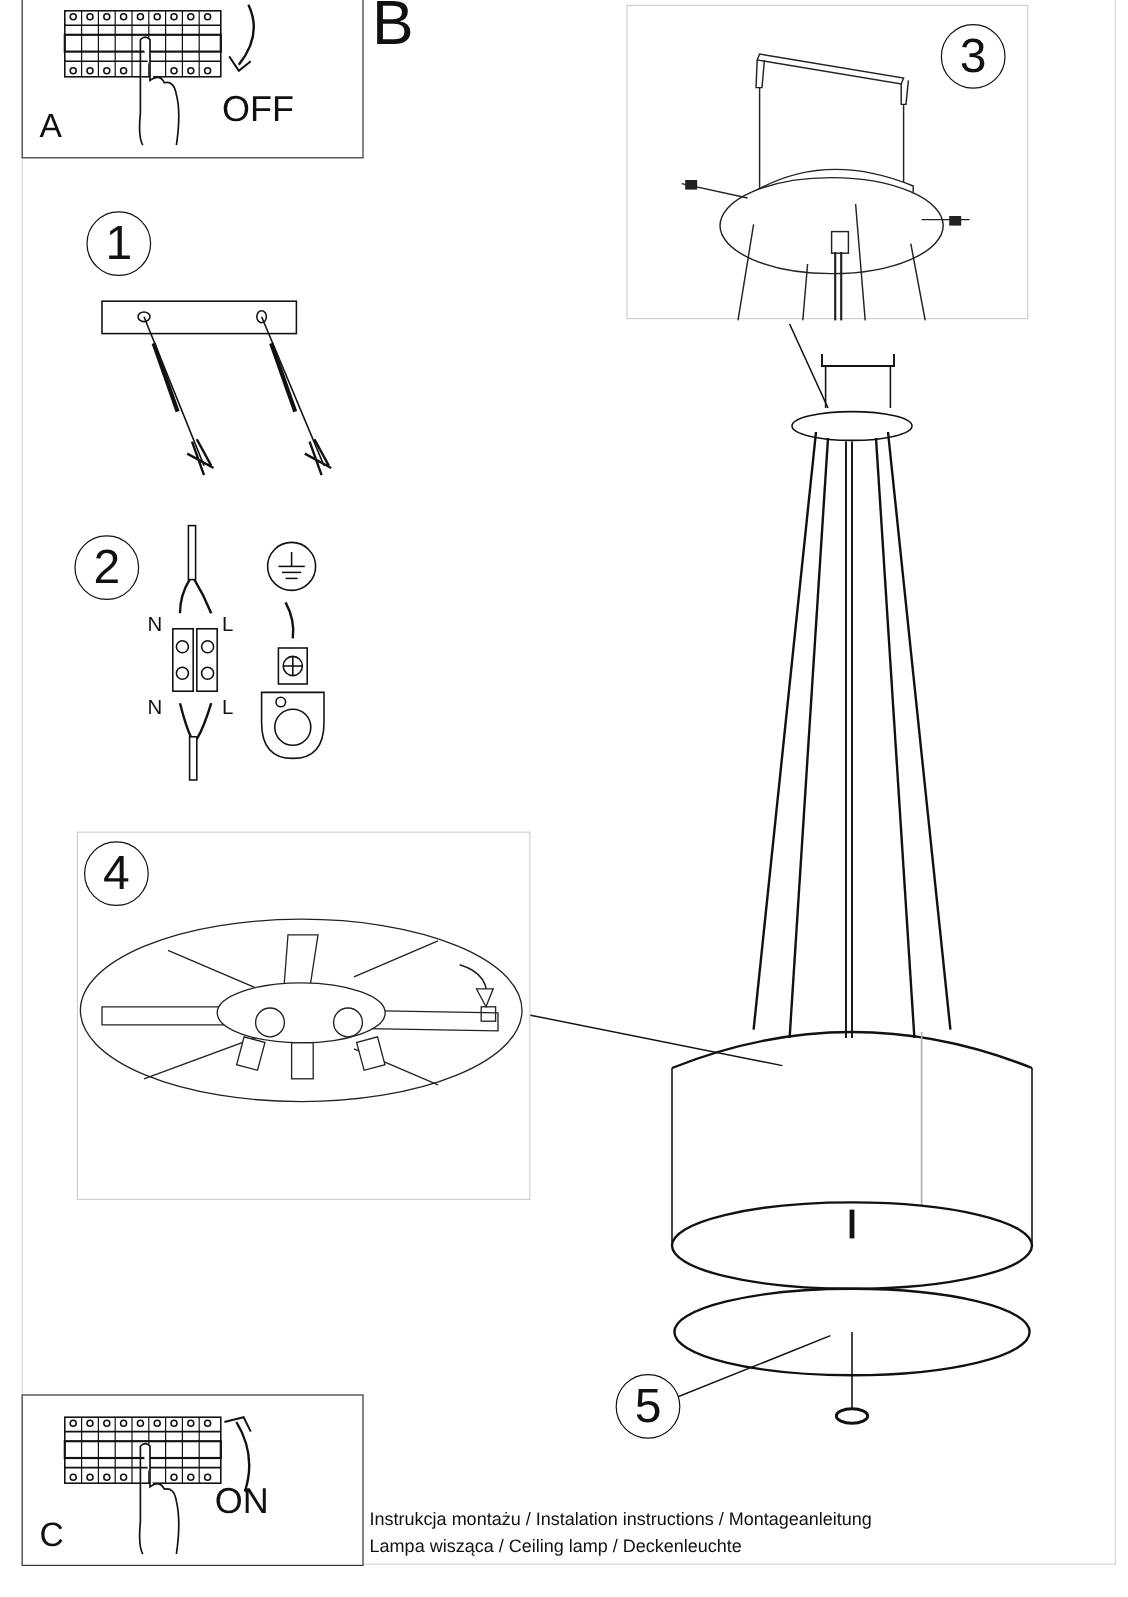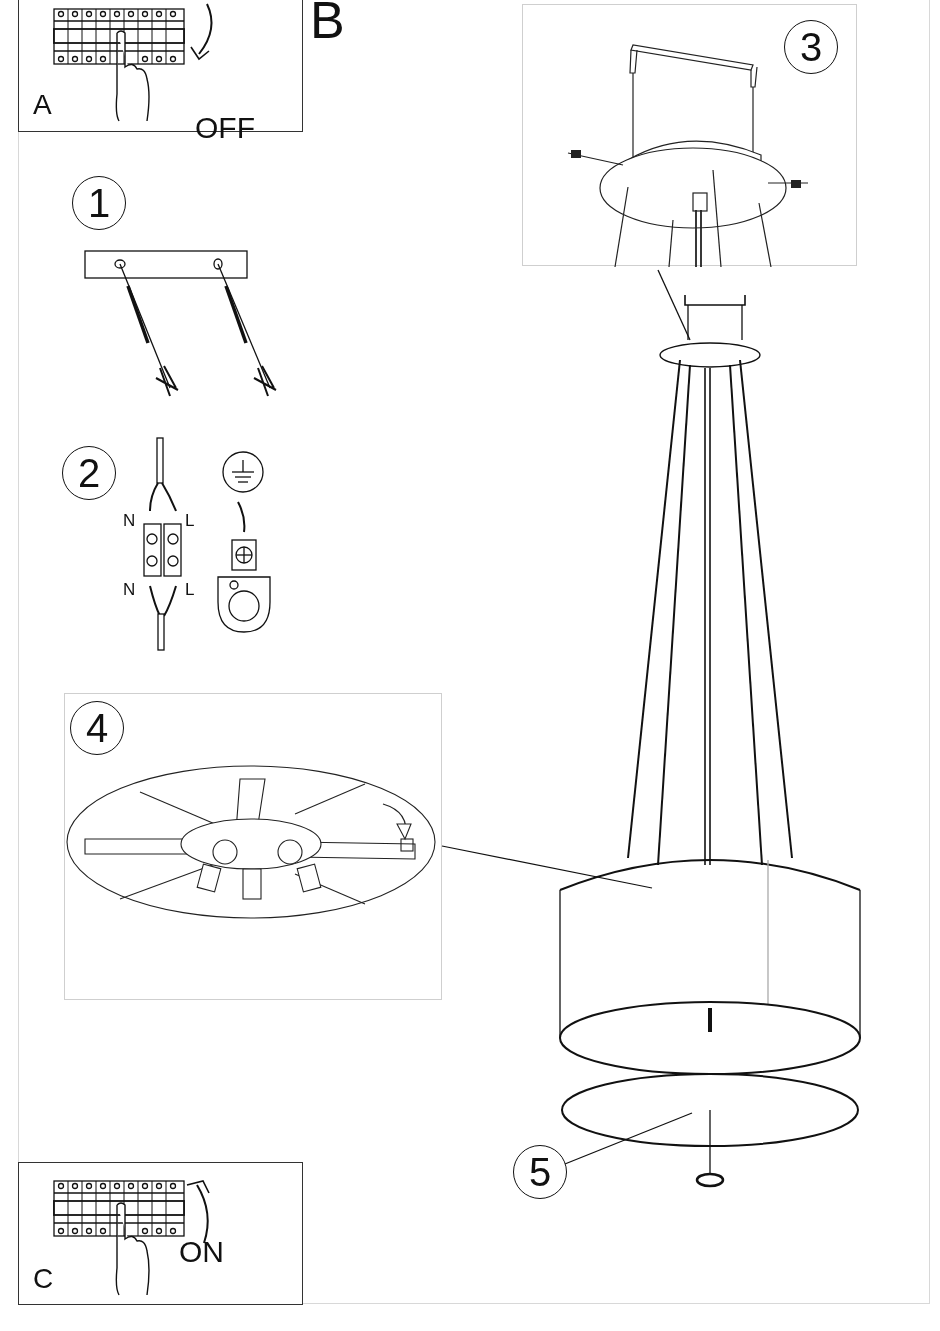--- a/index.html
+++ b/index.html
@@ -53,21 +53,21 @@
           <circle cx="84" cy="60" r="2.5"></circle>
         <circle cx="126" cy="60" r="2.5"></circle>
           <circle cx="140" cy="60" r="2.5"></circle>
           <circle cx="154" cy="60" r="2.5"></circle>
       </g>
       <path d="M98 34 L98 95 Q96 115 100 122 M98 34 Q102 30 106 34 L106 68 Q114 62 118 70 Q126 68 128 80 Q132 95 128 122" fill="#fff" stroke-width="1.4"></path>
       <path d="M188 5 Q200 30 180 55" stroke-width="2"></path>
       <path d="M172 48 L180 60 L190 52" stroke-width="1.6"></path>
     </g>
   </svg>
-  <div class="onoff" style="left:176px; top:78px;margin-top:36px;">OFF</div>
+  <div class="onoff" style="left:166px; top:78px;">OFF</div>
   <div class="letter" style="left:14px; top:92px;">A</div>
 </div>
 
 <div class="bigB" style="left:310px; top:-6px;">B</div>
 
 <div class="step" style="left:72px; top:176px;">1</div>
 <svg width="200" height="160" style="left:80px; top:248px;">
   <g stroke="#111" fill="none" stroke-width="1.3">
     <rect x="5" y="3" width="162" height="27" fill="#fff"></rect>
     <ellipse cx="40" cy="16" rx="5" ry="4"></ellipse>
@@ -240,13 +240,15 @@
       <path d="M98 42 L98 105 Q96 125 100 132 M98 42 Q102 38 106 42 L106 76 Q114 70 118 78 Q126 76 128 88 Q132 105 128 132" fill="#fff" stroke-width="1.4"></path>
       <path d="M185 80 Q195 50 178 22" stroke-width="2"></path>
       <path d="M168 22 L184 18 L190 30" stroke-width="1.6"></path>
     </g>
   </svg>
   <div class="onoff" style="left:160px; top:74px;">ON</div>
   <div class="letter" style="left:14px; top:102px;">C</div>
 </div>
 
 <div class="caption">
+  <div>Instrukcja montażu / Instalation instructions / Montageanleitung</div>
+  <div>Lampa wisząca / Ceiling lamp / Deckenleuchte</div>
 </div>
 
 </body></html>

